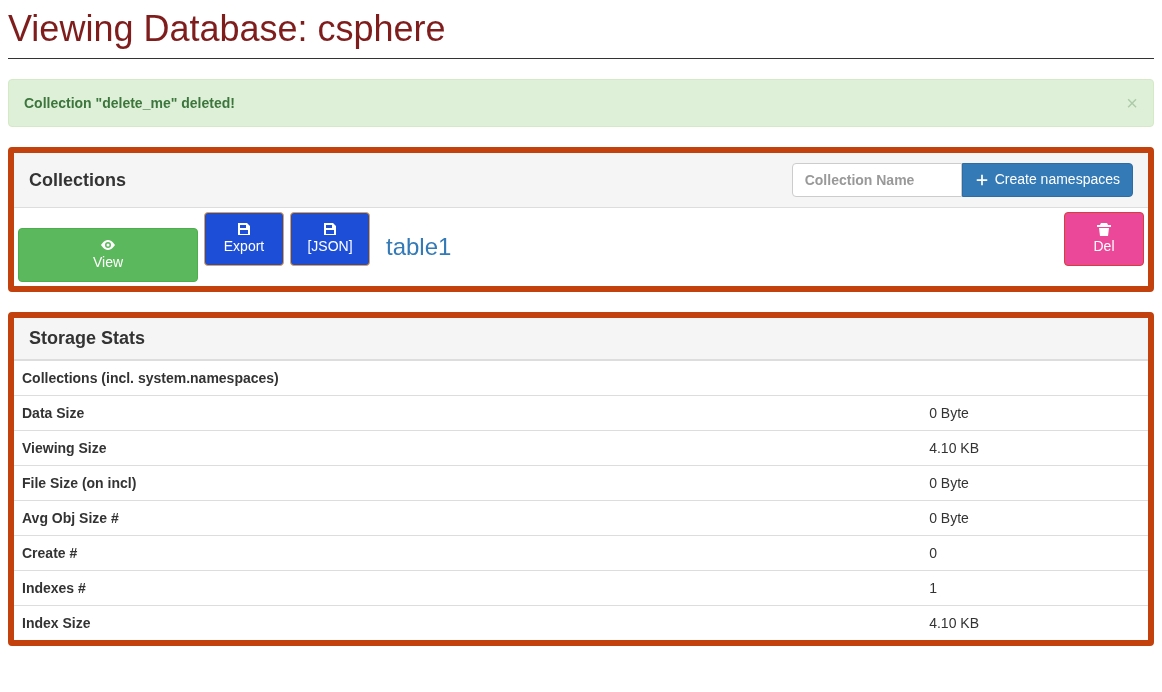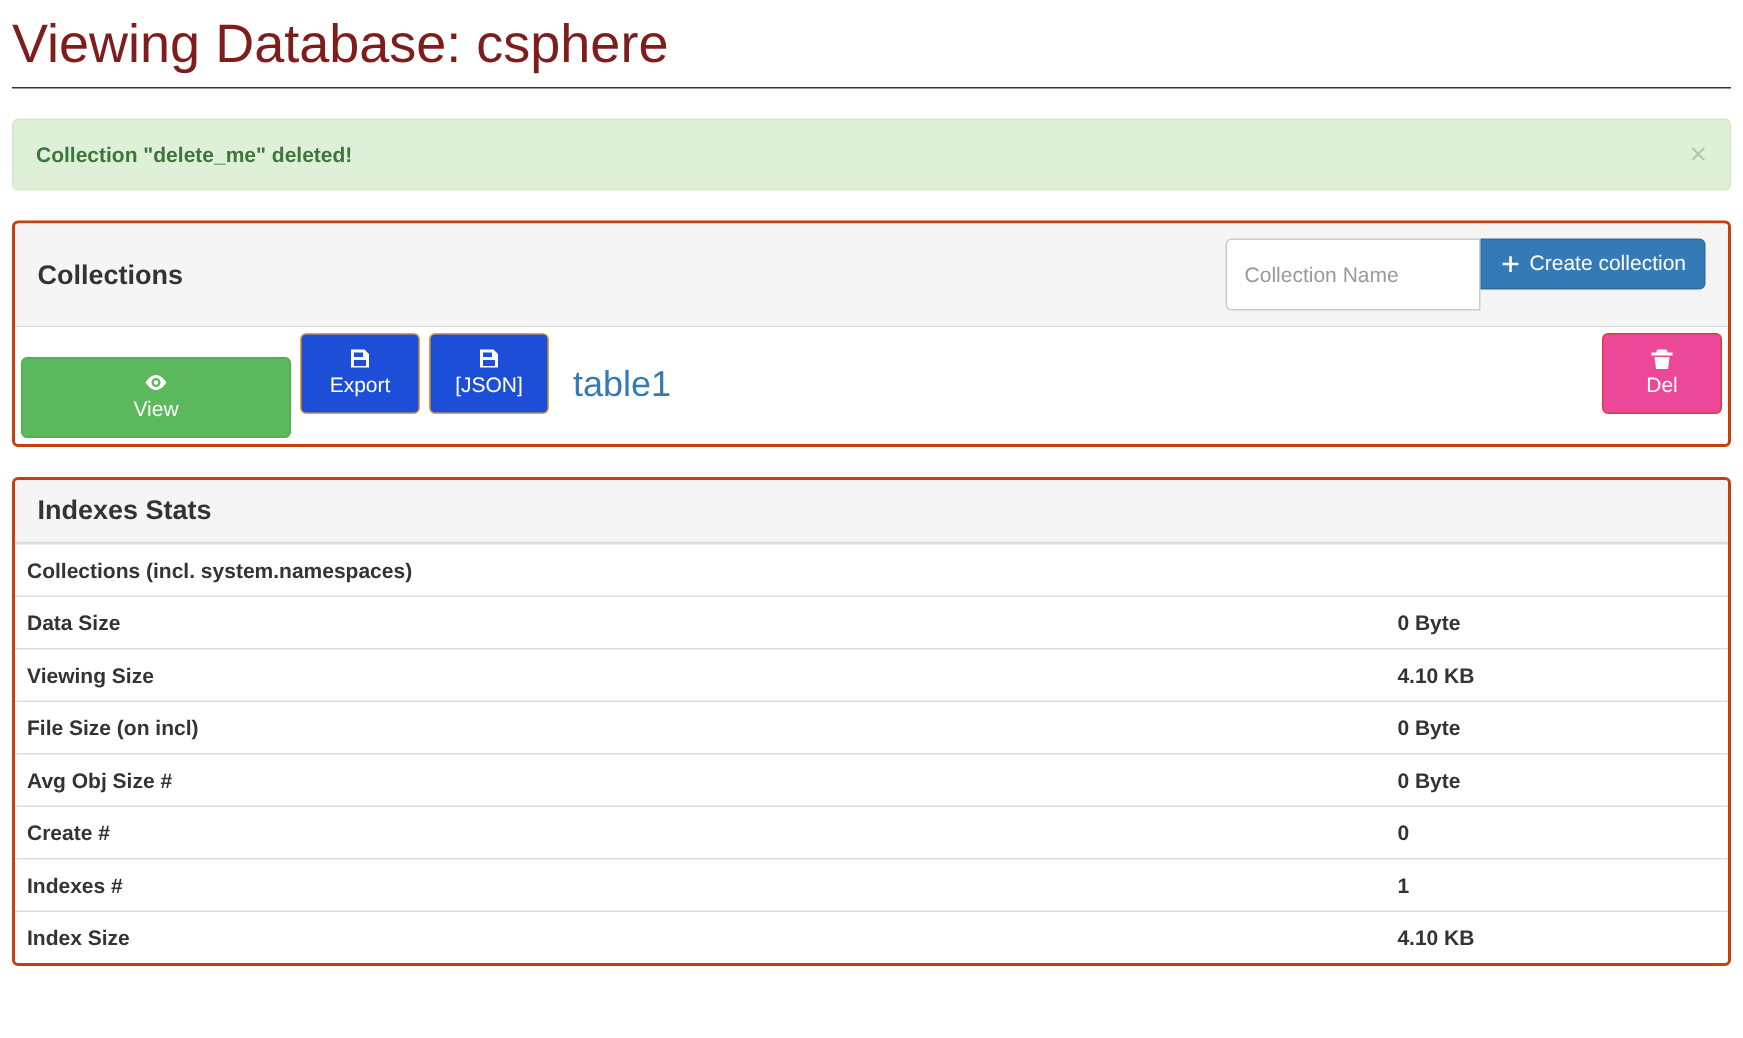--- a/index.html
+++ b/index.html
@@ -37,21 +37,21 @@
     background: none;
     border: none;
     font-size: 20px;
     line-height: 1;
     color: #3c763d;
     opacity: 0.3;
     cursor: pointer;
     padding: 0;
   }
   .panel {
-    border: 2px solid #c2410c;
+    border: 6px solid #c2410c;
     border-radius: 4px;
     margin-bottom: 20px;
     background: #fff;
   }
   .panel-heading {
     padding: 10px 15px;
     background: #f5f5f5;
     border-bottom: 1px solid #ddd;
     border-top-left-radius: 3px;
     border-top-right-radius: 3px;
@@ -62,27 +62,28 @@
   .panel-title {
     font-size: 18px;
     font-weight: 700;
     color: #333;
     margin: 0;
   }
   .create-group {
     display: flex;
   }
   .create-group input {
-    height: 48px;
+    height: 34px;
     padding: 6px 12px;
     font-size: 14px;
     border: 1px solid #ccc;
     border-radius: 4px 0 0 4px;
     width: 170px;
     color: #555;
+    font-weight: bold;
   }
   .create-group input::placeholder { color: #999; }
   .btn {
     display: inline-flex;
     flex-direction: column;
     align-items: center;
     justify-content: center;
     padding: 6px 12px;
     font-size: 14px;
     line-height: 1.42;
@@ -123,21 +124,20 @@
   .icon { width: 16px; height: 16px; fill: currentColor; }
   .icon-sm { width:14px; height:14px; fill: currentColor; }
   table.stats {
     width: 100%;
     border-collapse: collapse;
   }
   table.stats td {
     padding: 9px 8px;
     border-top: 1px solid #ddd;
     vertical-align: middle;
-    font-weight: bold;
   }
   table.stats td:first-child {
     font-weight: 700;
     width: 80%;
   }
 </style>
 </head>
 <body>
 
 <h1 class="page-title">Viewing Database: csphere</h1>
@@ -149,21 +149,21 @@
 
 <div class="panel">
   <div class="panel-heading">
     <span class="panel-title">Collections</span>
     <div class="create-group">
       <input type="text" placeholder="Collection Name" style="">
       <button class="btn btn-primary btn-row">
         <svg class="icon-sm" viewBox="0 0 16 16">
             <path d="M7 2h2v5h5v2H9v5H7V9H2V7h5V2z"></path>
           </svg>
-        <span>Create collection</span>
+        <span>Create namespaces</span>
       </button>
     </div>
   </div>
   <div>
     <div class="collection-row">
       <button class="btn btn-success">
         <svg class="icon" viewBox="0 0 16 16">
             <path d="M8 3C4 3 1 8 1 8s3 5 7 5 7-5 7-5-3-5-7-5zm0 8a3 3 0 110-6 3 3 0 010 6zm0-4.5a1.5 1.5 0 100 3 1.5 1.5 0 000-3z"></path>
           </svg>
         <span>View</span>
@@ -186,21 +186,21 @@
             <path d="M5 2h6l1 2h3v2H1V4h3l1-2zM3 7h10l-1 8H4L3 7z"></path>
           </svg>
         <span>Del</span>
       </button>
     </div>
   </div>
 </div>
 
 <div class="panel">
   <div class="panel-heading">
-    <span class="panel-title">Indexes Stats</span>
+    <span class="panel-title">Storage Stats</span>
   </div>
   <table class="stats">
     <tbody>
       <tr>
           <td>Collections (incl. system.namespaces)</td>
           <td></td>
         </tr>
       <tr>
           <td>Data Size</td>
           <td>0 Byte</td>

